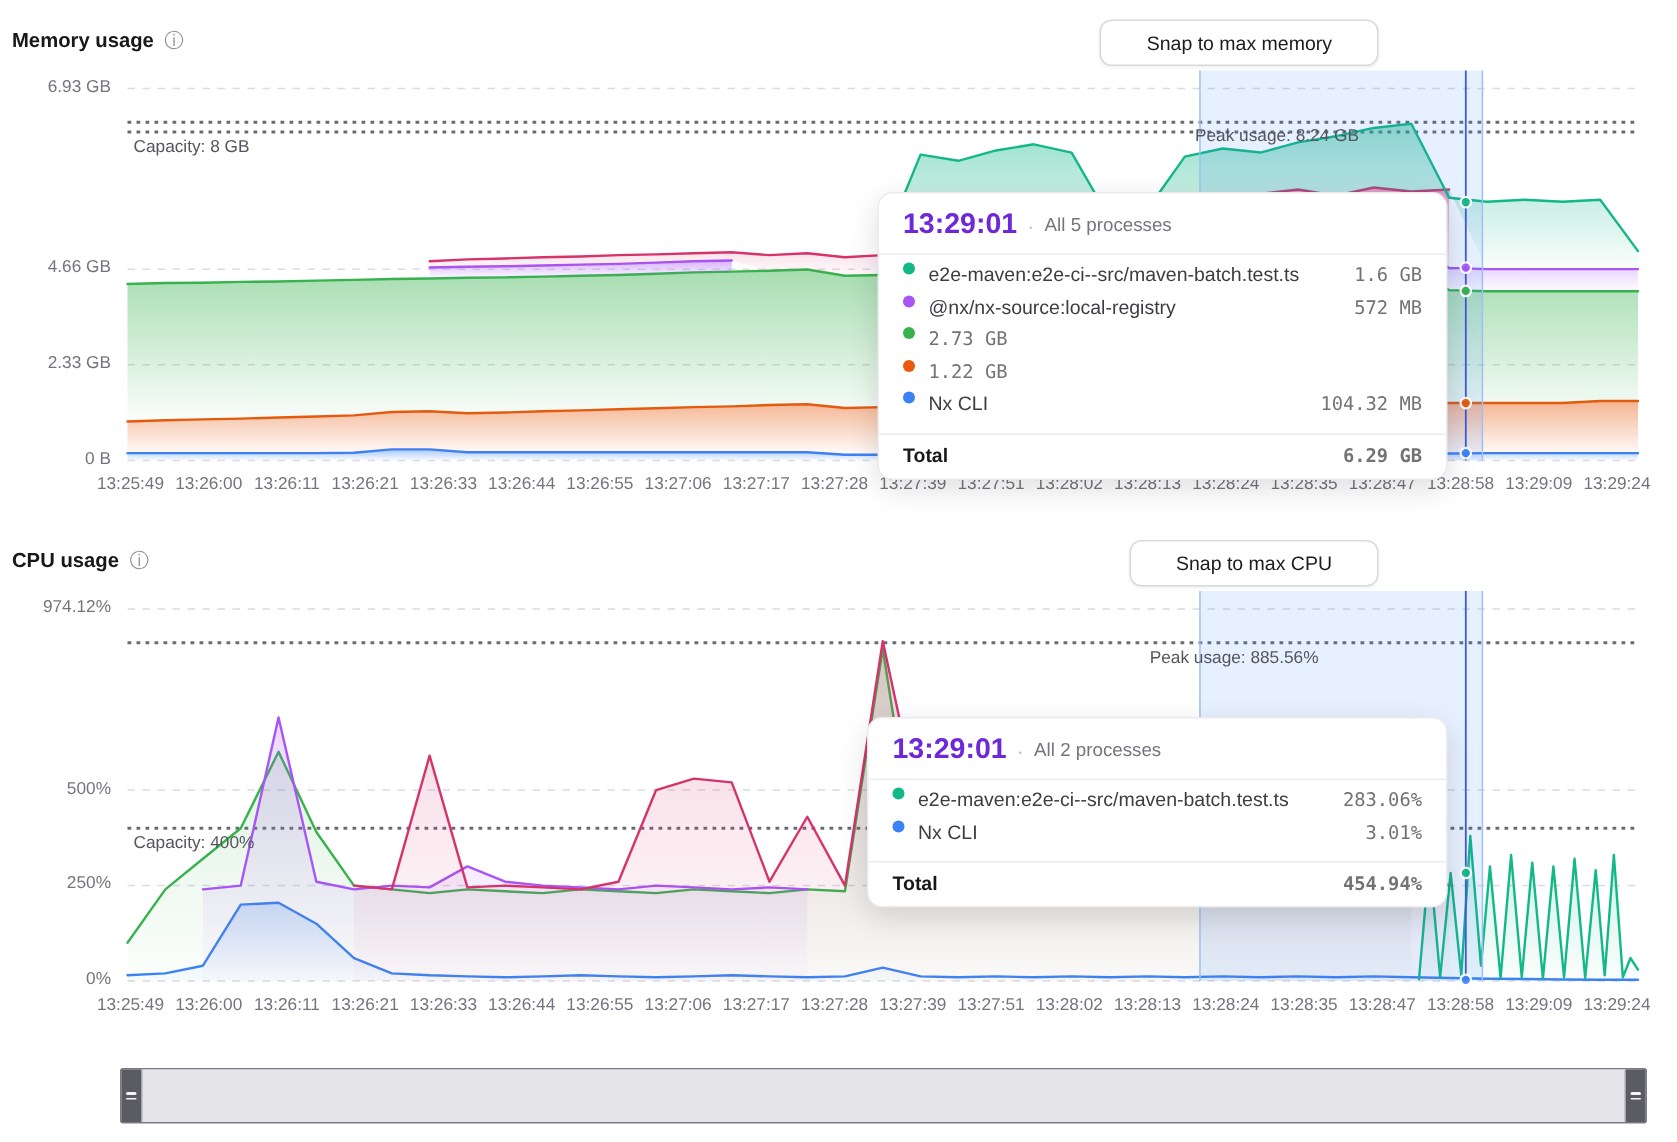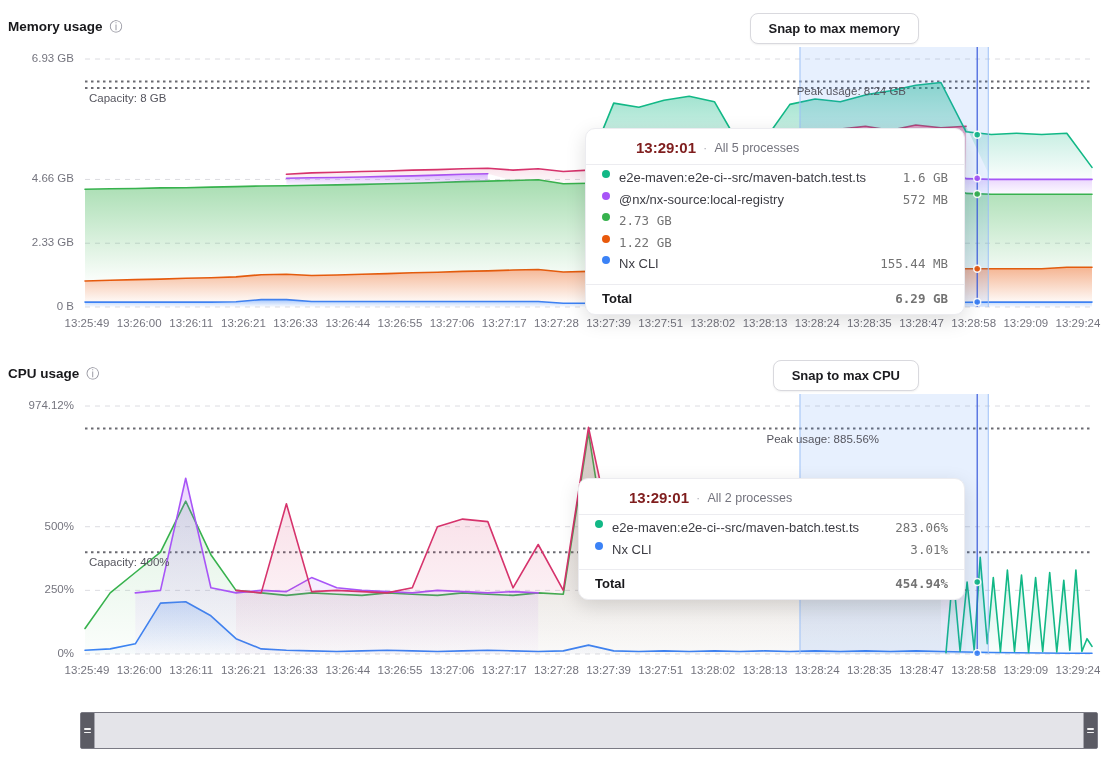--- a/index.html
+++ b/index.html
@@ -2,33 +2,33 @@
 <html><head>
 <meta charset="utf-8">
 <style>
   html,body{margin:0;padding:0;background:#fff;}
   .app{position:relative;width:1118px;height:761px;background:#fff;font-family:"Liberation Sans",sans-serif;overflow:hidden;}
   .panel{position:absolute;left:0;width:934px;height:345px;}
   #mem{top:0;} #cpu{top:347px;}
   .hdr{position:absolute;left:8px;top:19px;display:flex;align-items:center;gap:7px;z-index:3;}
   .title{font-size:13.5px;font-weight:700;color:#18181b;}
   .info{font-size:13px;color:#8e8e99;line-height:1;cursor:default;}
-  .snap{position:absolute;top:13px;right:15px;height:31px;padding:0 18px;background:#fff;
+  .snap{position:absolute;top:13px;right:15px;height:31px;padding:0 30px;background:#fff;
         border:1px solid #d9d9de;border-radius:8px;font-family:"Liberation Sans",sans-serif;
-        font-size:13px;font-weight:700;color:#1b1b1f;box-shadow:0 1px 2px rgba(0,0,0,.06);cursor:pointer;z-index:3;}
+        font-size:13px;font-weight:400;color:#1b1b1f;box-shadow:0 1px 2px rgba(0,0,0,.06);cursor:pointer;z-index:3;}
   .chart{position:absolute;left:0;top:0;width:1118px;height:311px;}
   .yt{position:absolute;left:0;width:74px;text-align:right;font-size:11.5px;color:#74747e;}
   .xt{position:absolute;top:317px;width:64px;text-align:center;font-size:11.5px;color:#74747e;white-space:nowrap;}
   .cap,.peak{position:absolute;font-size:11.5px;color:#55555e;z-index:2;}
   .cap{left:89px;}
   .peak{text-align:right;}
   .tip{position:absolute;background:#fff;border:1px solid #ececf0;border-radius:10px;
        box-shadow:0 6px 20px rgba(0,0,0,.13);z-index:6;}
   .tip-h{display:flex;align-items:center;gap:7px;padding:10px 16px 8px;border-bottom:1px solid #ececf0;}
-  .tip-time{font-size:15px;font-weight:700;color:#7f1d1d;margin-left:34px;}
+  .tip-time{font-size:19px;font-weight:700;color:#6d28d9;}
   .tip-sep{color:#b3b3bb;font-size:13px;}
   .tip-sub{font-size:12.5px;color:#74747e;}
   .tip-rows{padding:5px 0 2px;}
   .tr{display:flex;align-items:flex-start;gap:9px;padding:0 16px;height:21.5px;}
   .dot{width:8px;height:8px;border-radius:50%;flex:0 0 auto;}
   .nm{flex:1;font-size:13px;color:#3c3c43;white-space:nowrap;overflow:hidden;}
   .vl{font-family:"DejaVu Sans Mono",monospace;font-size:12.5px;color:#737373;white-space:nowrap;}
   .tip-total{display:flex;align-items:center;justify-content:space-between;margin-top:4px;
              border-top:1px solid #ececf0;padding:6px 16px 8px;}
   .tip-total .lb{font-size:13px;font-weight:700;color:#18181b;}
@@ -132,21 +132,21 @@
             <span class="dot" style="background: rgb(55, 178, 77);"></span>
             <span class="vl">2.73 GB</span>
           </div>
           <div class="tr">
             <span class="dot" style="background: rgb(232, 89, 12);"></span>
             <span class="vl">1.22 GB</span>
           </div>
           <div class="tr">
             <span class="dot" style="background: rgb(59, 130, 246);"></span>
             <span class="nm">Nx CLI</span>
-            <span class="vl">155.44 MB</span>
+            <span class="vl">104.32 MB</span>
           </div>
         </div>
       <div class="tip-total">
         <span class="lb">Total</span>
         <span class="vl">6.29 GB</span>
       </div>
     </div>
   <div class="yt" style="top: 52px;">6.93 GB</div>
       <div class="yt" style="top: 172.442px;">4.66 GB</div>
       <div class="yt" style="top: 236.221px;">2.33 GB</div>

